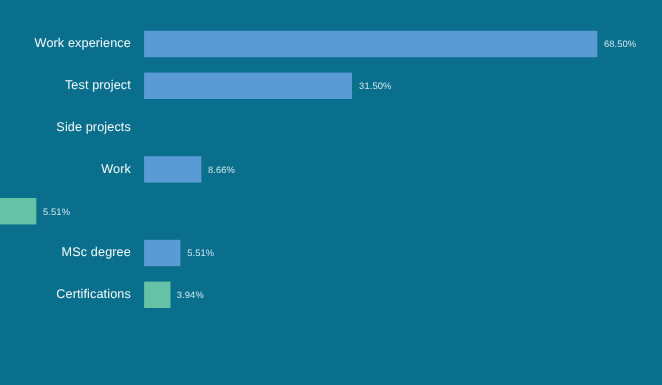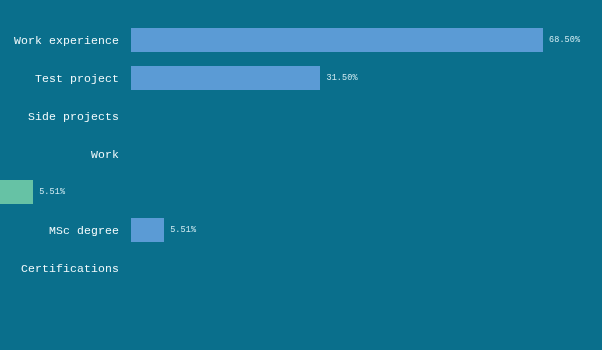--- a/index.html
+++ b/index.html
@@ -66,21 +66,21 @@
     font-size: 8.5px;
     line-height: 10px;
     margin-left: 6px;
     white-space: nowrap;
     letter-spacing: 0.1px;
   }
 </style>
 </head>
 <body style="background: rgb(10, 111, 140);">
 
-<div id="chart-root" style="background: rgb(10, 111, 140); font-family: Liberation Mono, monospace;">
+<div id="chart-root" style="background: rgb(10, 111, 140);">
   <div id="plot-area">
 
     <div class="bar-row">
       <div class="cat-label">Work experience</div>
       <div class="bar-wrap">
         <span class="bar series-a" style="width: 412px; background: rgb(91, 155, 213);"></span>
         <span class="value-label">68.50%</span>
       </div>
     </div>
 
@@ -92,35 +92,43 @@
         <span class="value-label">31.50%</span>
       </div>
     </div>
 
     <div class="bar-row">
       <div class="cat-label">Side projects</div>
     </div>
 
     <div class="bar-row">
       <div class="cat-label">Work</div>
+      <div class="bar-wrap">
+        <span class="bar series-a" style="width: 52.0864px; background: rgb(91, 155, 213);"></span>
+        <span class="value-label">8.66%</span>
+      </div>
     </div>
 
     <div class="bar-row">
       <div class="bar-wrap">
         <span class="bar series-b" style="width: 33.1404px; background: rgb(102, 194, 165);"></span>
         <span class="value-label">5.51%</span>
       </div>
     </div>
 
     <div class="bar-row">
       <div class="cat-label">MSc degree</div>
       <div class="bar-wrap">
         <span class="bar series-a" style="width: 33.1404px; background: rgb(91, 155, 213);"></span>
         <span class="value-label">5.51%</span>
       </div>
     </div>
 
     <div class="bar-row">
       <div class="cat-label">Certifications</div>
+      <div class="bar-wrap">
+        <span class="bar series-b" style="width: 23.6975px; background: rgb(102, 194, 165);"></span>
+        <span class="value-label">3.94%</span>
+      </div>
     </div>
 
   </div>
 </div>
 
 </body></html>

